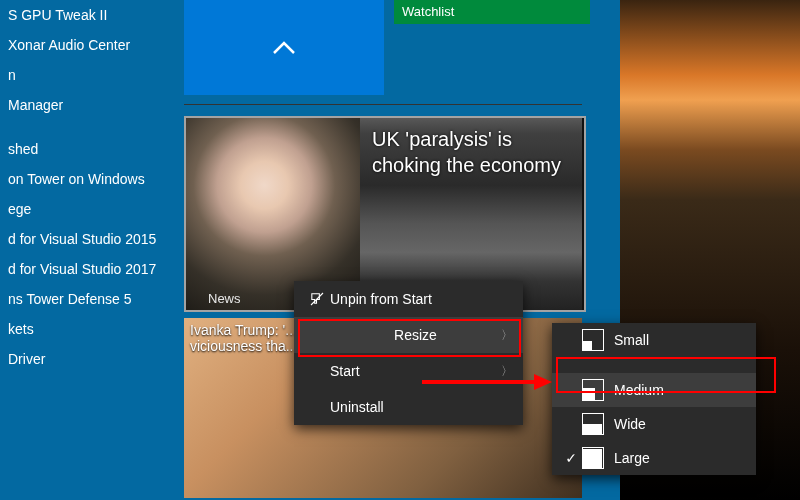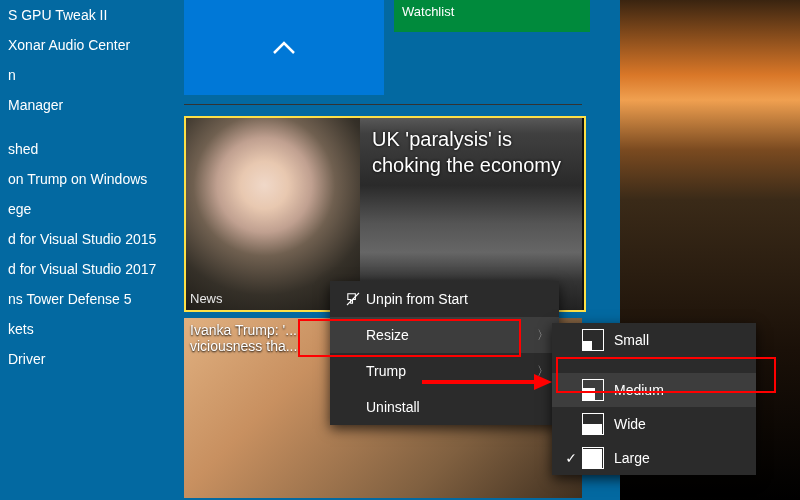--- a/index.html
+++ b/index.html
@@ -14,39 +14,39 @@
 
 .applist { position:absolute; left:0; top:0; width:178px; height:500px; }
 .appitem { padding:7px 8px 7px 8px; white-space:nowrap; overflow:hidden; color:#fff; font-size:14px; }
 
 
 .tiles { position:absolute; left:184px; top:0; width:432px; }
 
 .tile-blue { position:absolute; left:0; top:0; width:200px; height:95px; background:#0078d7; display:flex; align-items:center; justify-content:center; }
 .tile-blue svg { width:30px; height:30px; }
 
-.tile-green { position:absolute; left:210px; top:0; width:188px; height:32px; background:#008a3c; padding-left:8px; font-size:13px; line-height:24px; }
+.tile-green { position:absolute; left:210px; top:0; width:188px; height:24px; background:#008a3c; padding-left:8px; font-size:13px; line-height:24px; }
 
 .divider { position:absolute; left:0; top:104px; width:398px; height:1px; background:#333; }
 
 
-.news-tile { position:absolute; left:0; top:116px; width:398px; height:192px; border:2px solid #fde047; background:#111; overflow:hidden; }
+.news-tile { position:absolute; left:0; top:116px; width:398px; height:192px; border:2px solid #a3a3a3; background:#111; overflow:hidden; }
 .news-img { position:absolute; left:0; top:0; width:174px; height:192px; background:radial-gradient(circle at 45% 35%, #f0d8c8 0%, #e8c8b0 15%, #c0a090 30%, #706050 45%, #353028 70%, #1a1814 100%); }
 .news-right { position:absolute; left:174px; top:0; width:222px; height:192px; background:linear-gradient(to bottom, #585858 0%, #404040 8%, #2a2a2a 35%, #555 55%, #666 70%, #333 85%, #222 100%); }
 .news-headline { position:absolute; left:186px; top:8px; width:200px; font-size:20px; line-height:26px; color:#fff; text-shadow:0 0 3px #000; }
-.news-label { position:absolute; left:4px; bottom:4px; font-size:13px; color:#e8e8e8; }
+.news-label { position:absolute; left:22px; bottom:4px; font-size:13px; color:#e8e8e8; }
 
 
 .tile2 { position:absolute; left:0; top:318px; width:398px; height:180px; background:linear-gradient(135deg, #e0b080 0%, #c89060 30%, #806040 70%, #403020 100%); }
 .tile2-cap { position:absolute; left:6px; top:4px; font-size:14px; width:120px; color:#fff; text-shadow:0 1px 2px #000; }
 
 
-.ctx { position:absolute; width:229px; background:#2b2b2b; box-shadow:0 4px 12px rgba(0,0,0,.7); font-size:14px;margin-left:36px; }
+.ctx { position:absolute; width:229px; background:#2b2b2b; box-shadow:0 4px 12px rgba(0,0,0,.7); font-size:14px; }
 .ctx-item { display:flex; align-items:center; height:36px; padding:0 10px; white-space:nowrap; }
-.ctx-item.hover { background:#3d3d3d; }
+.ctx-item.hover { background:#3d3d3d;text-align:center; }
 .ctx-item .ico { width:26px; display:flex; align-items:center; justify-content:center; }
 .ctx-item .txt { flex:1; }
 .ctx-item .chev { font-size:12px; color:#aaa; }
 .ctx1 { left:294px; top:281px; }
 
 
 .sub { position:absolute; left:552px; top:323px; width:204px; background:#2b2b2b; box-shadow:0 4px 12px rgba(0,0,0,.7); font-size:14px; }
 .sub-item { display:flex; align-items:center; height:34px; padding:0 8px; }
 .sub-item.hover { background:#3d3d3d;margin-top:16px; }
 .sub-item .chk { width:22px; text-align:center; color:#fff; }
@@ -69,21 +69,21 @@
 
 <div class="start">
 
   <div class="applist">
     <div class="appitem">S GPU Tweak II</div>
     <div class="appitem">Xonar Audio Center</div>
     <div class="appitem">n</div>
     <div class="appitem">Manager</div>
     <div class="appitem"></div>
     <div class="appitem">shed</div>
-    <div class="appitem">on Trump on Windows</div>
+    <div class="appitem">on Tower on Windows</div>
     <div class="appitem">ege</div>
     <div class="appitem">d for Visual Studio 2015</div>
     <div class="appitem">d for Visual Studio 2017</div>
     <div class="appitem">ns Tower Defense 5</div>
     <div class="appitem">kets</div>
     <div class="appitem">Driver</div>
   </div>
 
   <div class="tiles">
 
@@ -121,21 +121,21 @@
     </span>
     <span class="txt">Unpin from Start</span>
   </div>
   <div class="ctx-item hover">
     <span class="ico"></span>
     <span class="txt">Resize</span>
     <span class="chev">〉</span>
   </div>
   <div class="ctx-item">
     <span class="ico"></span>
-    <span class="txt">Trump</span>
+    <span class="txt">Start</span>
     <span class="chev">〉</span>
   </div>
   <div class="ctx-item">
     <span class="ico"></span>
     <span class="txt">Uninstall</span>
   </div>
 </div>
 
 <div class="sub">
   <div class="sub-item">

